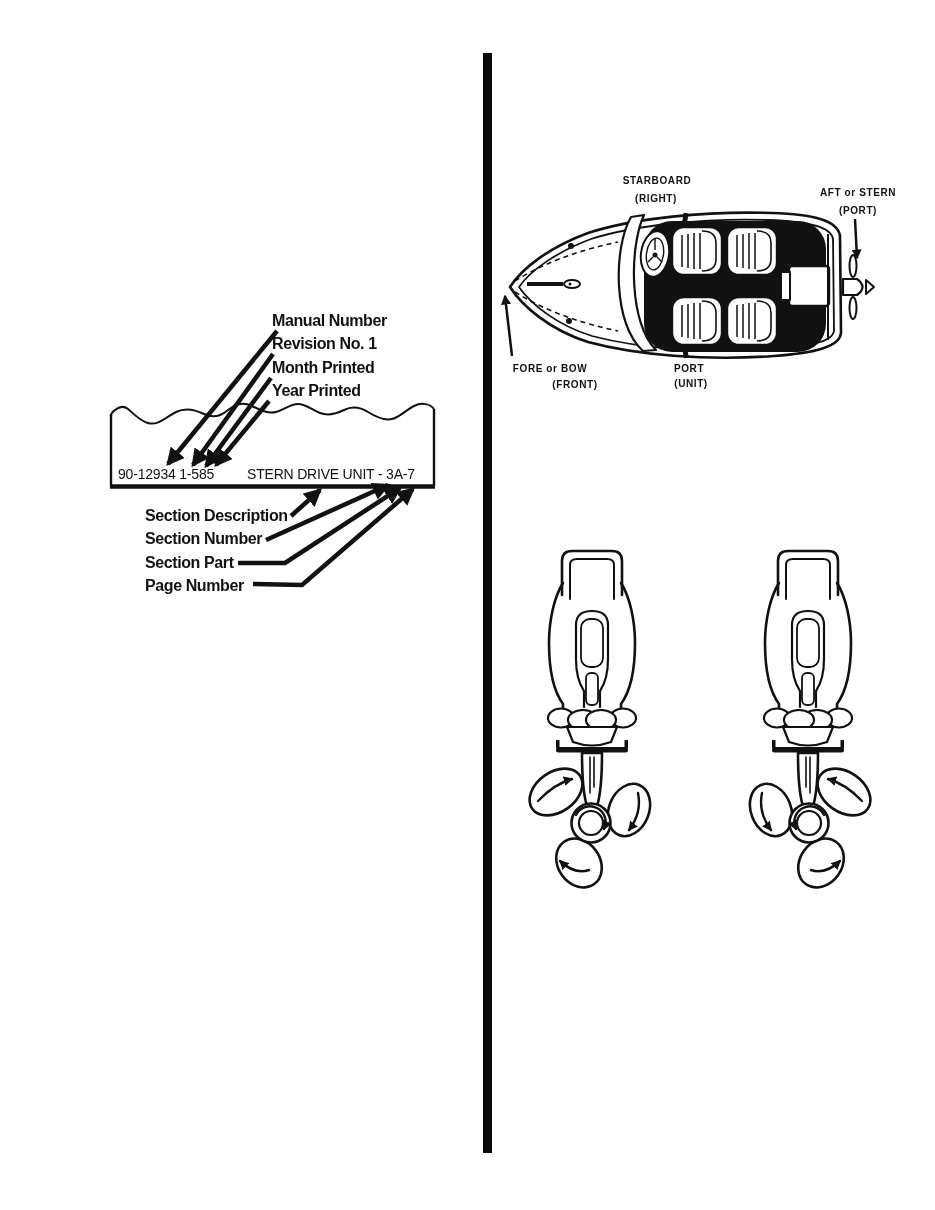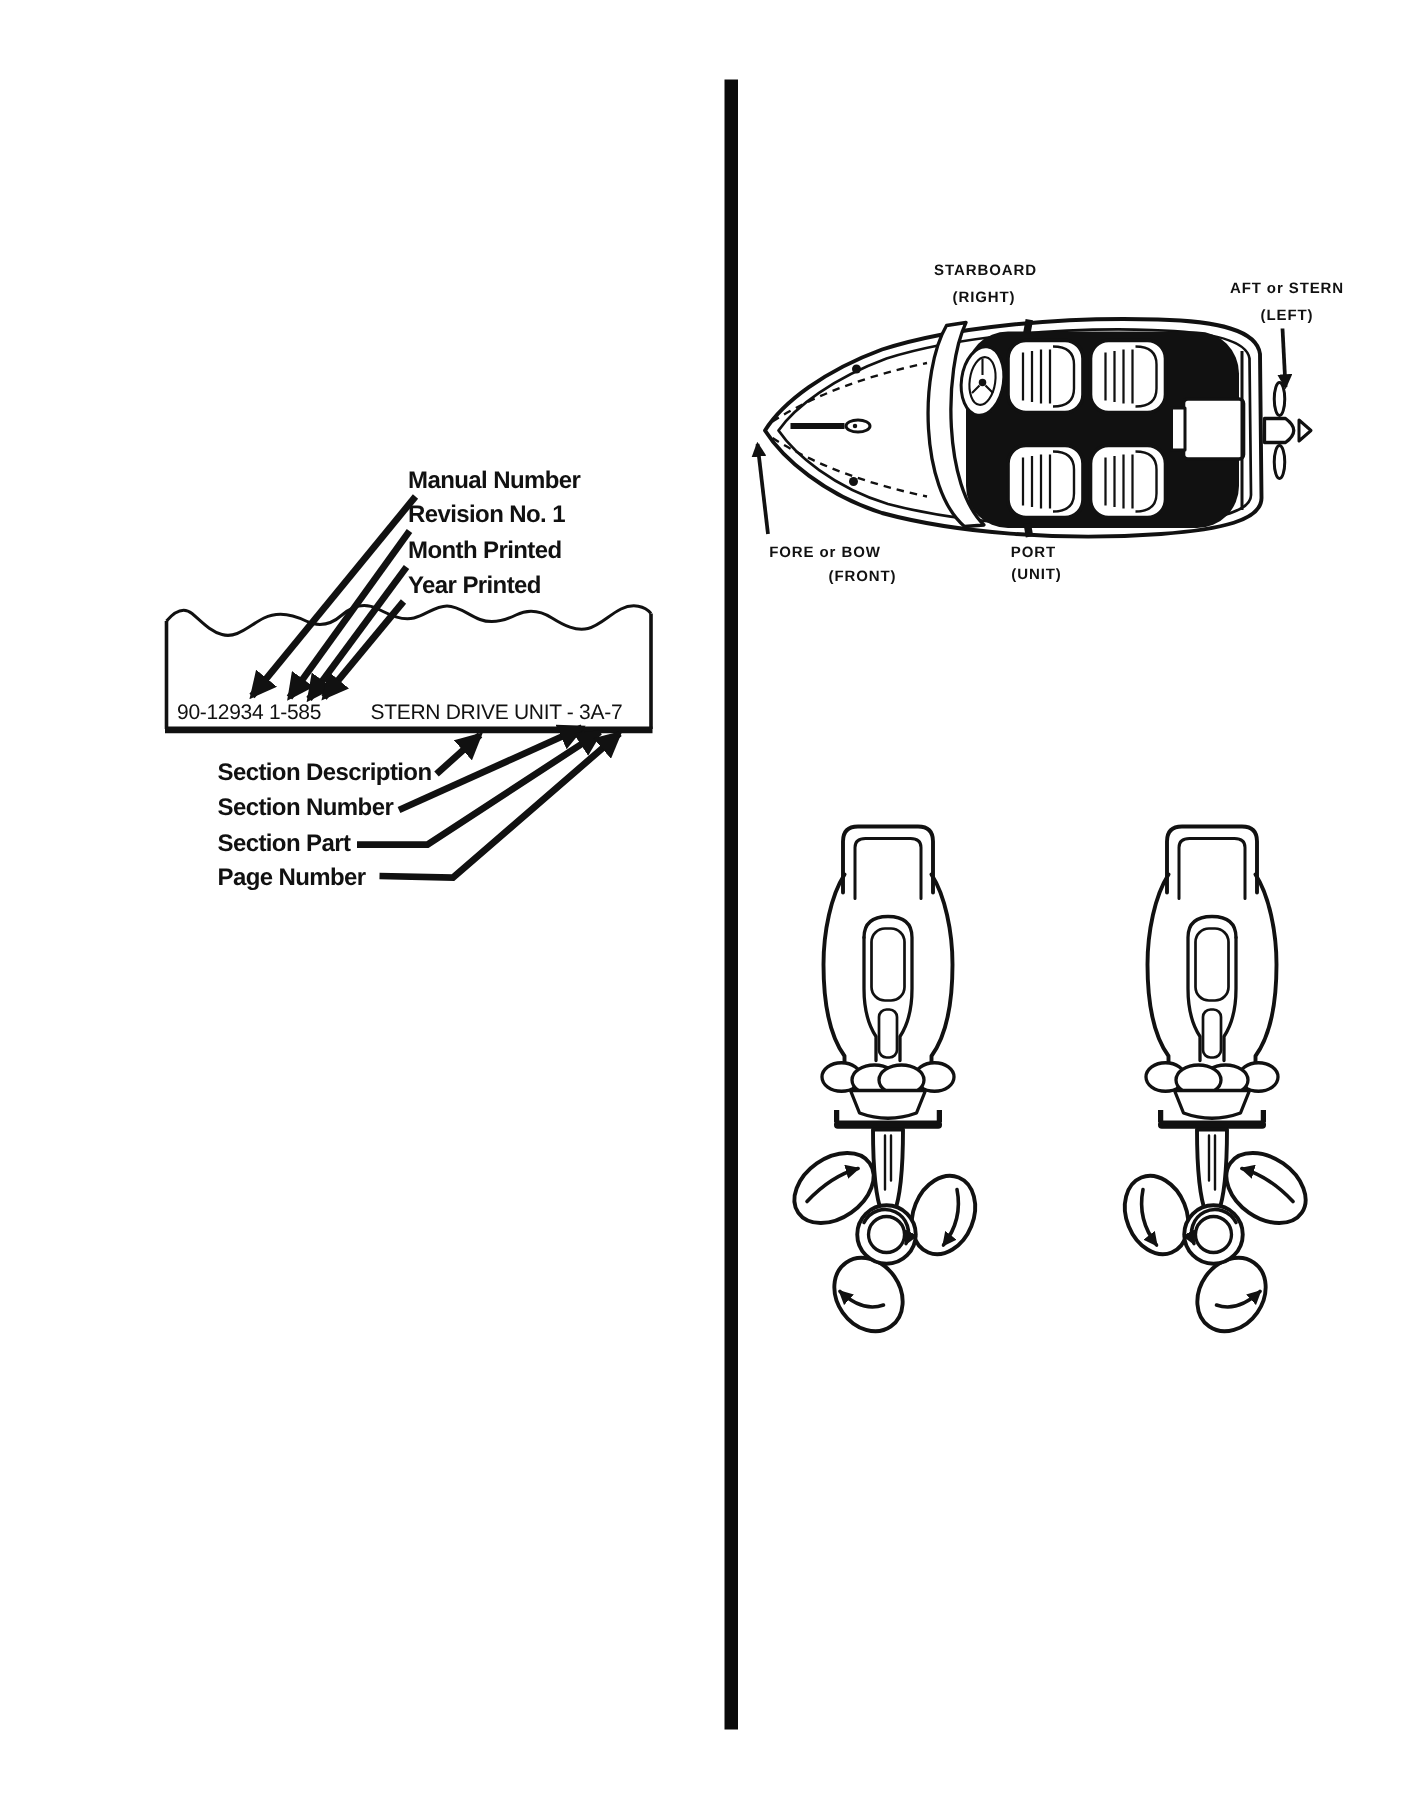--- a/index.html
+++ b/index.html
@@ -164,19 +164,19 @@
   <div class="txt plate-text" style="left:247px; top:467px;text-align:right;">STERN DRIVE UNIT - 3A-7</div>
 
   <div class="txt callout" style="left:145px; top:508px;">Section Description</div>
   <div class="txt callout" style="left:145px; top:531px;text-align:right;">Section Number</div>
   <div class="txt callout" style="left:145px; top:555px;">Section Part</div>
   <div class="txt callout" style="left:145px; top:578px;">Page Number</div>
 
   <div class="txt boat-label" style="left:657px; top:176px;">STARBOARD</div>
   <div class="txt boat-label" style="left:656px; top:194px;">(RIGHT)</div>
   <div class="txt boat-label" style="left:858px; top:188px;">AFT or STERN</div>
-  <div class="txt boat-label" style="left:858px; top:206px;">(LEFT)</div>
+  <div class="txt boat-label" style="left:858px; top:206px;">(PORT)</div>
   <div class="txt boat-label" style="left:550px; top:364px;">FORE or BOW</div>
   <div class="txt boat-label" style="left:549px; top:380px;margin-left:26px;">(FRONT)</div>
   <div class="txt boat-label" style="left:689px; top:364px;">PORT</div>
   <div class="txt boat-label" style="left:691px; top:379px;">(UNIT)</div>
 
 </div>
 
 </body></html>

